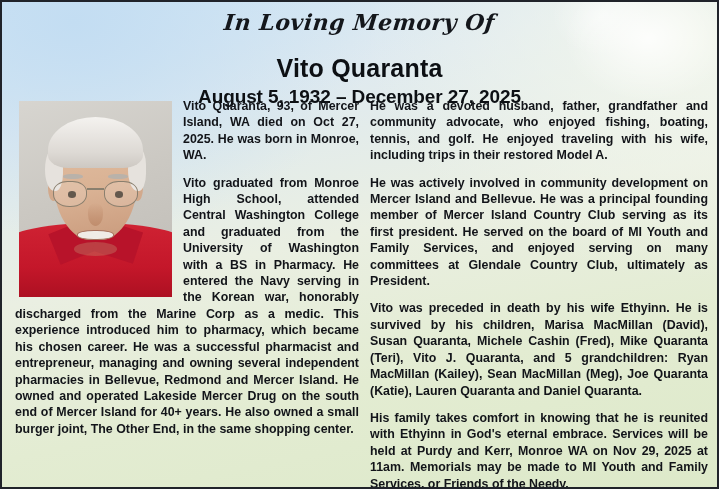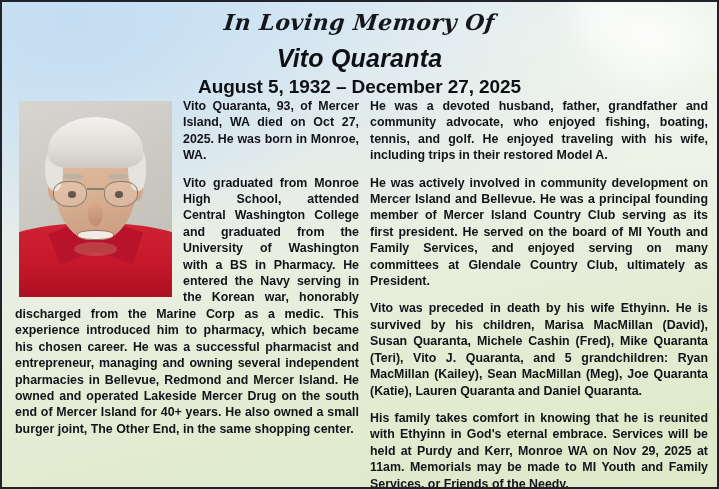--- a/index.html
+++ b/index.html
@@ -41,27 +41,26 @@
     font-style: italic;
     font-weight: 700;
     font-size: 22px;
     letter-spacing: 0.5px;
     line-height: 28px;
     color: #14171c;
     transform: skewX(-6deg);
   }
   #deceased-name {
     font-family: "Liberation Sans", sans-serif;
-    font-style: italic;
     font-weight: 700;
     font-size: 25px;
     line-height: 30px;
     letter-spacing: 0.2px;
     color: #0d1014;
-    margin-top: 7px;
+    margin-top: 17px;
   }
   #life-dates {
     font-family: "Liberation Sans", sans-serif;
     font-weight: 700;
     font-size: 19px;
     line-height: 24px;
     letter-spacing: -0.1px;
     color: #0d1014;
     margin-top: 2px;
   }

